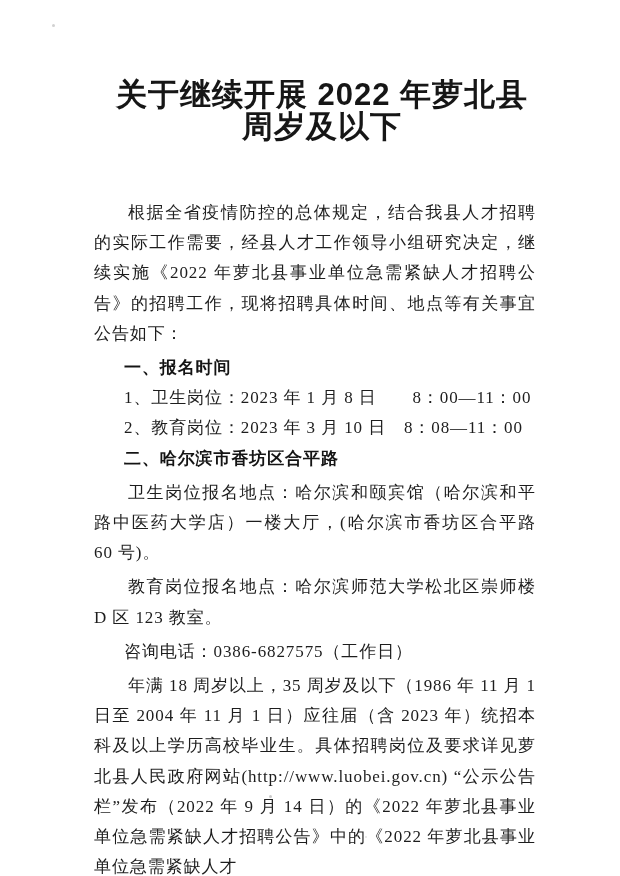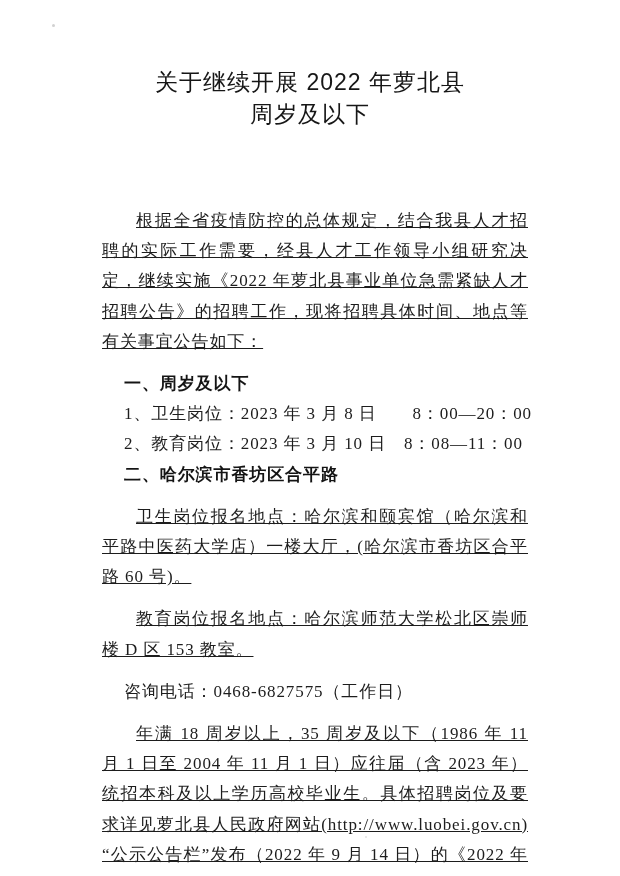--- a/index.html
+++ b/index.html
@@ -14,47 +14,46 @@
     background: #ffffff;
     overflow: hidden;
     font-family: "Liberation Serif", serif;
     color: #1d1d1d;
   }
   .doc-title {
     position: absolute;
     top: 67px;
     left: 55px;
     width: 510px;
-    margin: 0;
+    margin: 12px;
     text-align: center;
     font-family: "Liberation Sans", sans-serif;
-    font-weight: normal;
-    font-size: 23px;
+    font-weight: bold;
+    font-size: 31px;
     line-height: 31.5px;
     letter-spacing: 1px;
     color: #161616;
   }
   .doc-title .title-line {
     display: block;
   }
   .doc-body {
     position: absolute;
     top: 194px;
     left: 90px;
     width: 450px;
     font-size: 17px;
     line-height: 30.2px;
     letter-spacing: 0.9px;
   }
   .para {
-    margin: 12px;
+    margin: 4px;
     text-indent: 2em;
     text-align: justify;
     text-justify: inter-character;
-    text-decoration: underline;
   }
   .line-item {
     margin: 0;
     text-indent: 2em;
     white-space: pre-wrap;
   }
   .sec-heading {
     margin: 0;
     text-indent: 2em;
     font-family: "Liberation Sans", sans-serif;
@@ -77,28 +76,28 @@
 <div class="page">
 
   <h1 class="doc-title">
     <span class="title-line">关于继续开展 2022 年萝北县</span>
     <span class="title-line">周岁及以下</span>
   </h1>
 
   <div class="doc-body">
     <p class="para">根据全省疫情防控的总体规定，结合我县人才招聘的实际工作需要，经县人才工作领导小组研究决定，继续实施《2022 年萝北县事业单位急需紧缺人才招聘公告》的招聘工作，现将招聘具体时间、地点等有关事宜公告如下：</p>
 
-    <p class="sec-heading">一、周岁及以下</p>
-    <p class="line-item">1、卫生岗位：2023 年 3 月 8 日　　8：00—20：00</p>
+    <p class="sec-heading">一、报名时间</p>
+    <p class="line-item">1、卫生岗位：2023 年 1 月 8 日　　8：00—11：00</p>
     <p class="line-item">2、教育岗位：2023 年 3 月 10 日　8：08—11：00</p>
 
     <p class="sec-heading">二、哈尔滨市香坊区合平路</p>
     <p class="para">卫生岗位报名地点：哈尔滨和颐宾馆（哈尔滨和平路中医药大学店）一楼大厅，(哈尔滨市香坊区合平路 60 号)。</p>
-    <p class="para">教育岗位报名地点：哈尔滨师范大学松北区崇师楼 D 区 153 教室。</p>
-    <p class="line-item">咨询电话：0468-6827575（工作日）</p>
+    <p class="para">教育岗位报名地点：哈尔滨师范大学松北区崇师楼 D 区 123 教室。</p>
+    <p class="line-item">咨询电话：0386-6827575（工作日）</p>
 
     <p class="para">年满 18 周岁以上，35 周岁及以下（1986 年 11 月 1 日至 2004 年 11 月 1 日）应往届（含 2023 年）统招本科及以上学历高校毕业生。具体招聘岗位及要求详见萝北县人民政府网站(http://www.luobei.gov.cn) “公示公告栏”发布（2022 年 9 月 14 日）的《2022 年萝北县事业单位急需紧缺人才招聘公告》中的《2022 年萝北县事业单位急需紧缺人才</p>
   </div>
 
   <div class="scan-speck speck-1"></div>
   <div class="scan-speck speck-2"></div>
   <div class="scan-speck speck-3"></div>
 
 </div>
 

